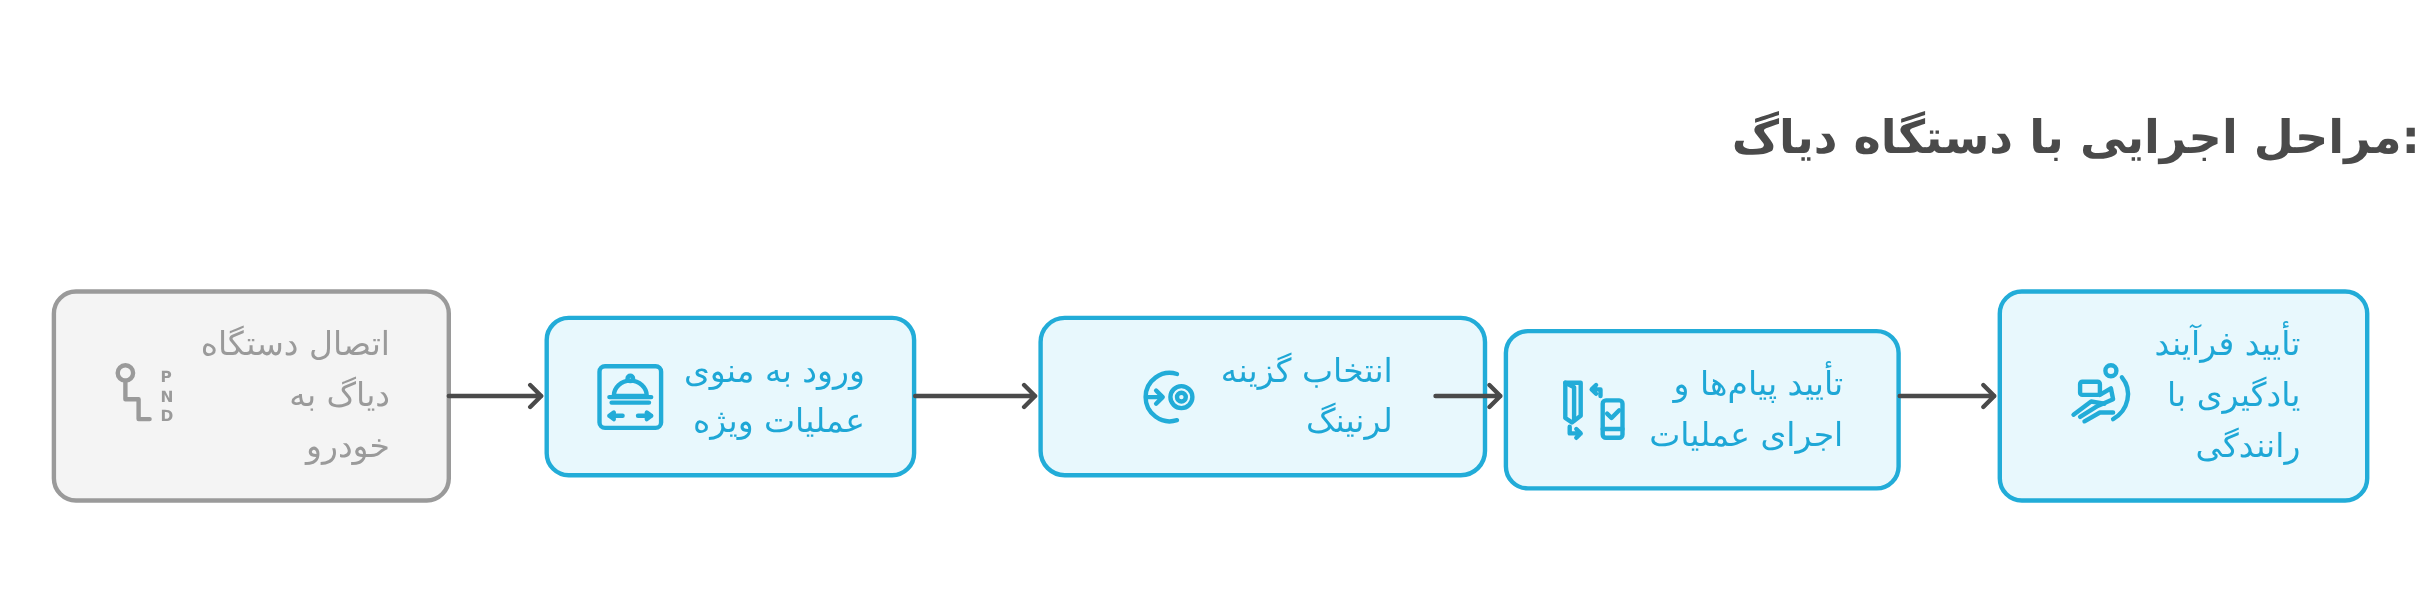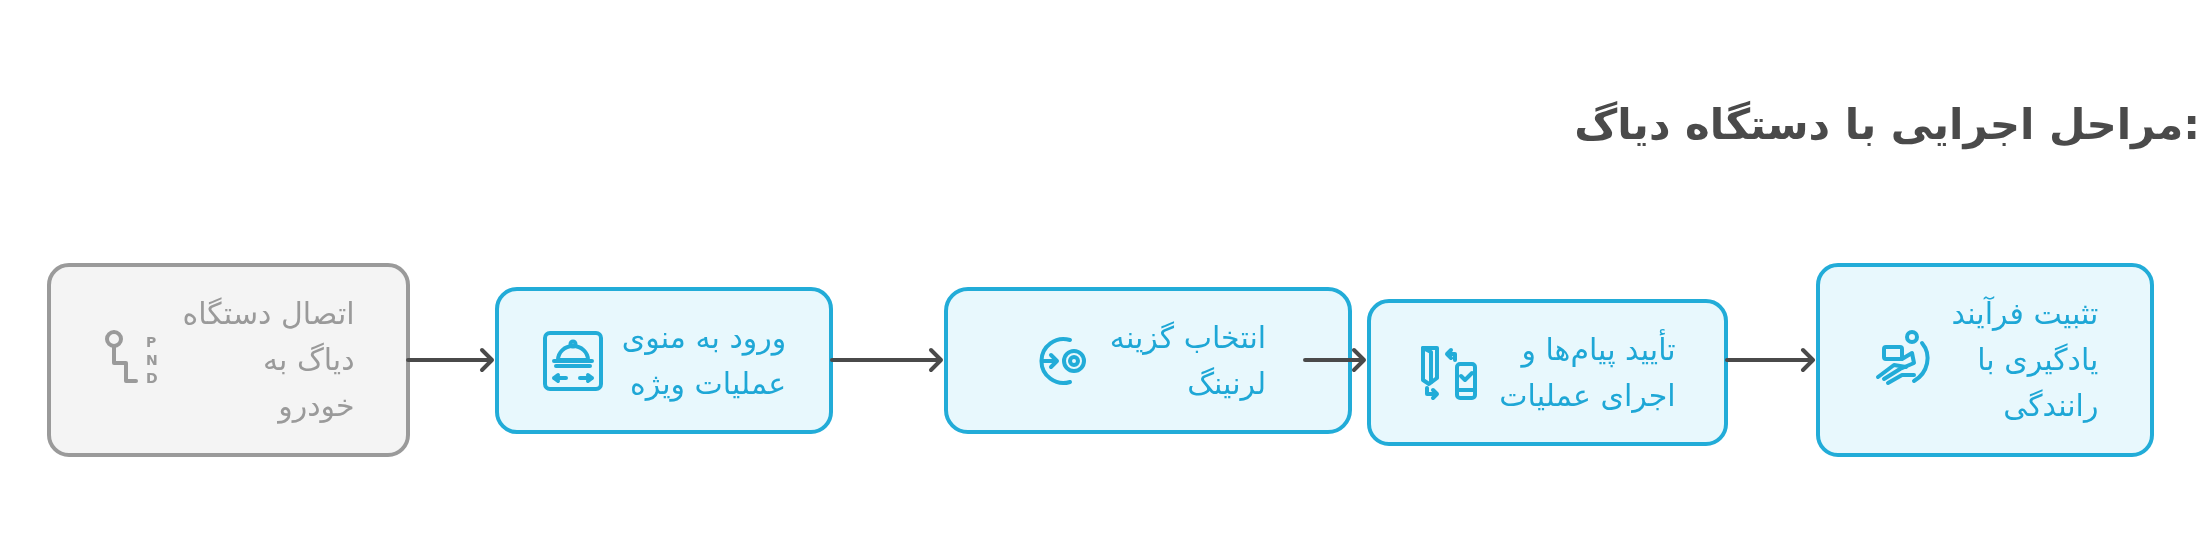--- a/index.html
+++ b/index.html
@@ -75,21 +75,21 @@
       <path d="M36 18 V12 H28 M28 12 l4 -4 M28 12 l4 4"></path>
       <path d="M8 46 V52 H18 M18 52 l-4 -4 M18 52 l-4 4"></path>
       <rect x="38" y="22" width="18" height="34" rx="3"></rect>
       <path d="M38 48 H56"></path>
       <path d="M42 34 l4 4 l7 -7"></path>
     </svg>
   </span>
 </div>
 
 <div class="node active" style="left:1816px; top:263px; width:338px; height:194px;">
-  <span class="label">تثبیت فرآیند
+  <span class="label">تأیید فرآیند
 یادگیری با
 رانندگی</span>
   <span class="icon">
     <svg viewBox="0 0 62 62" fill="none" stroke="#22acd8" stroke-width="4" stroke-linecap="round" stroke-linejoin="round">
       <circle cx="40" cy="8" r="5"></circle>
       <path d="M50 14 C60 26 56 44 42 52"></path>
       <rect x="12" y="18" width="18" height="12" rx="2"></rect>
       <path d="M30 30 L40 24 L42 34 L28 40 L12 50"></path>
       <path d="M6 48 L22 36 L34 38"></path>
       <path d="M16 54 L30 46 L42 46"></path>

